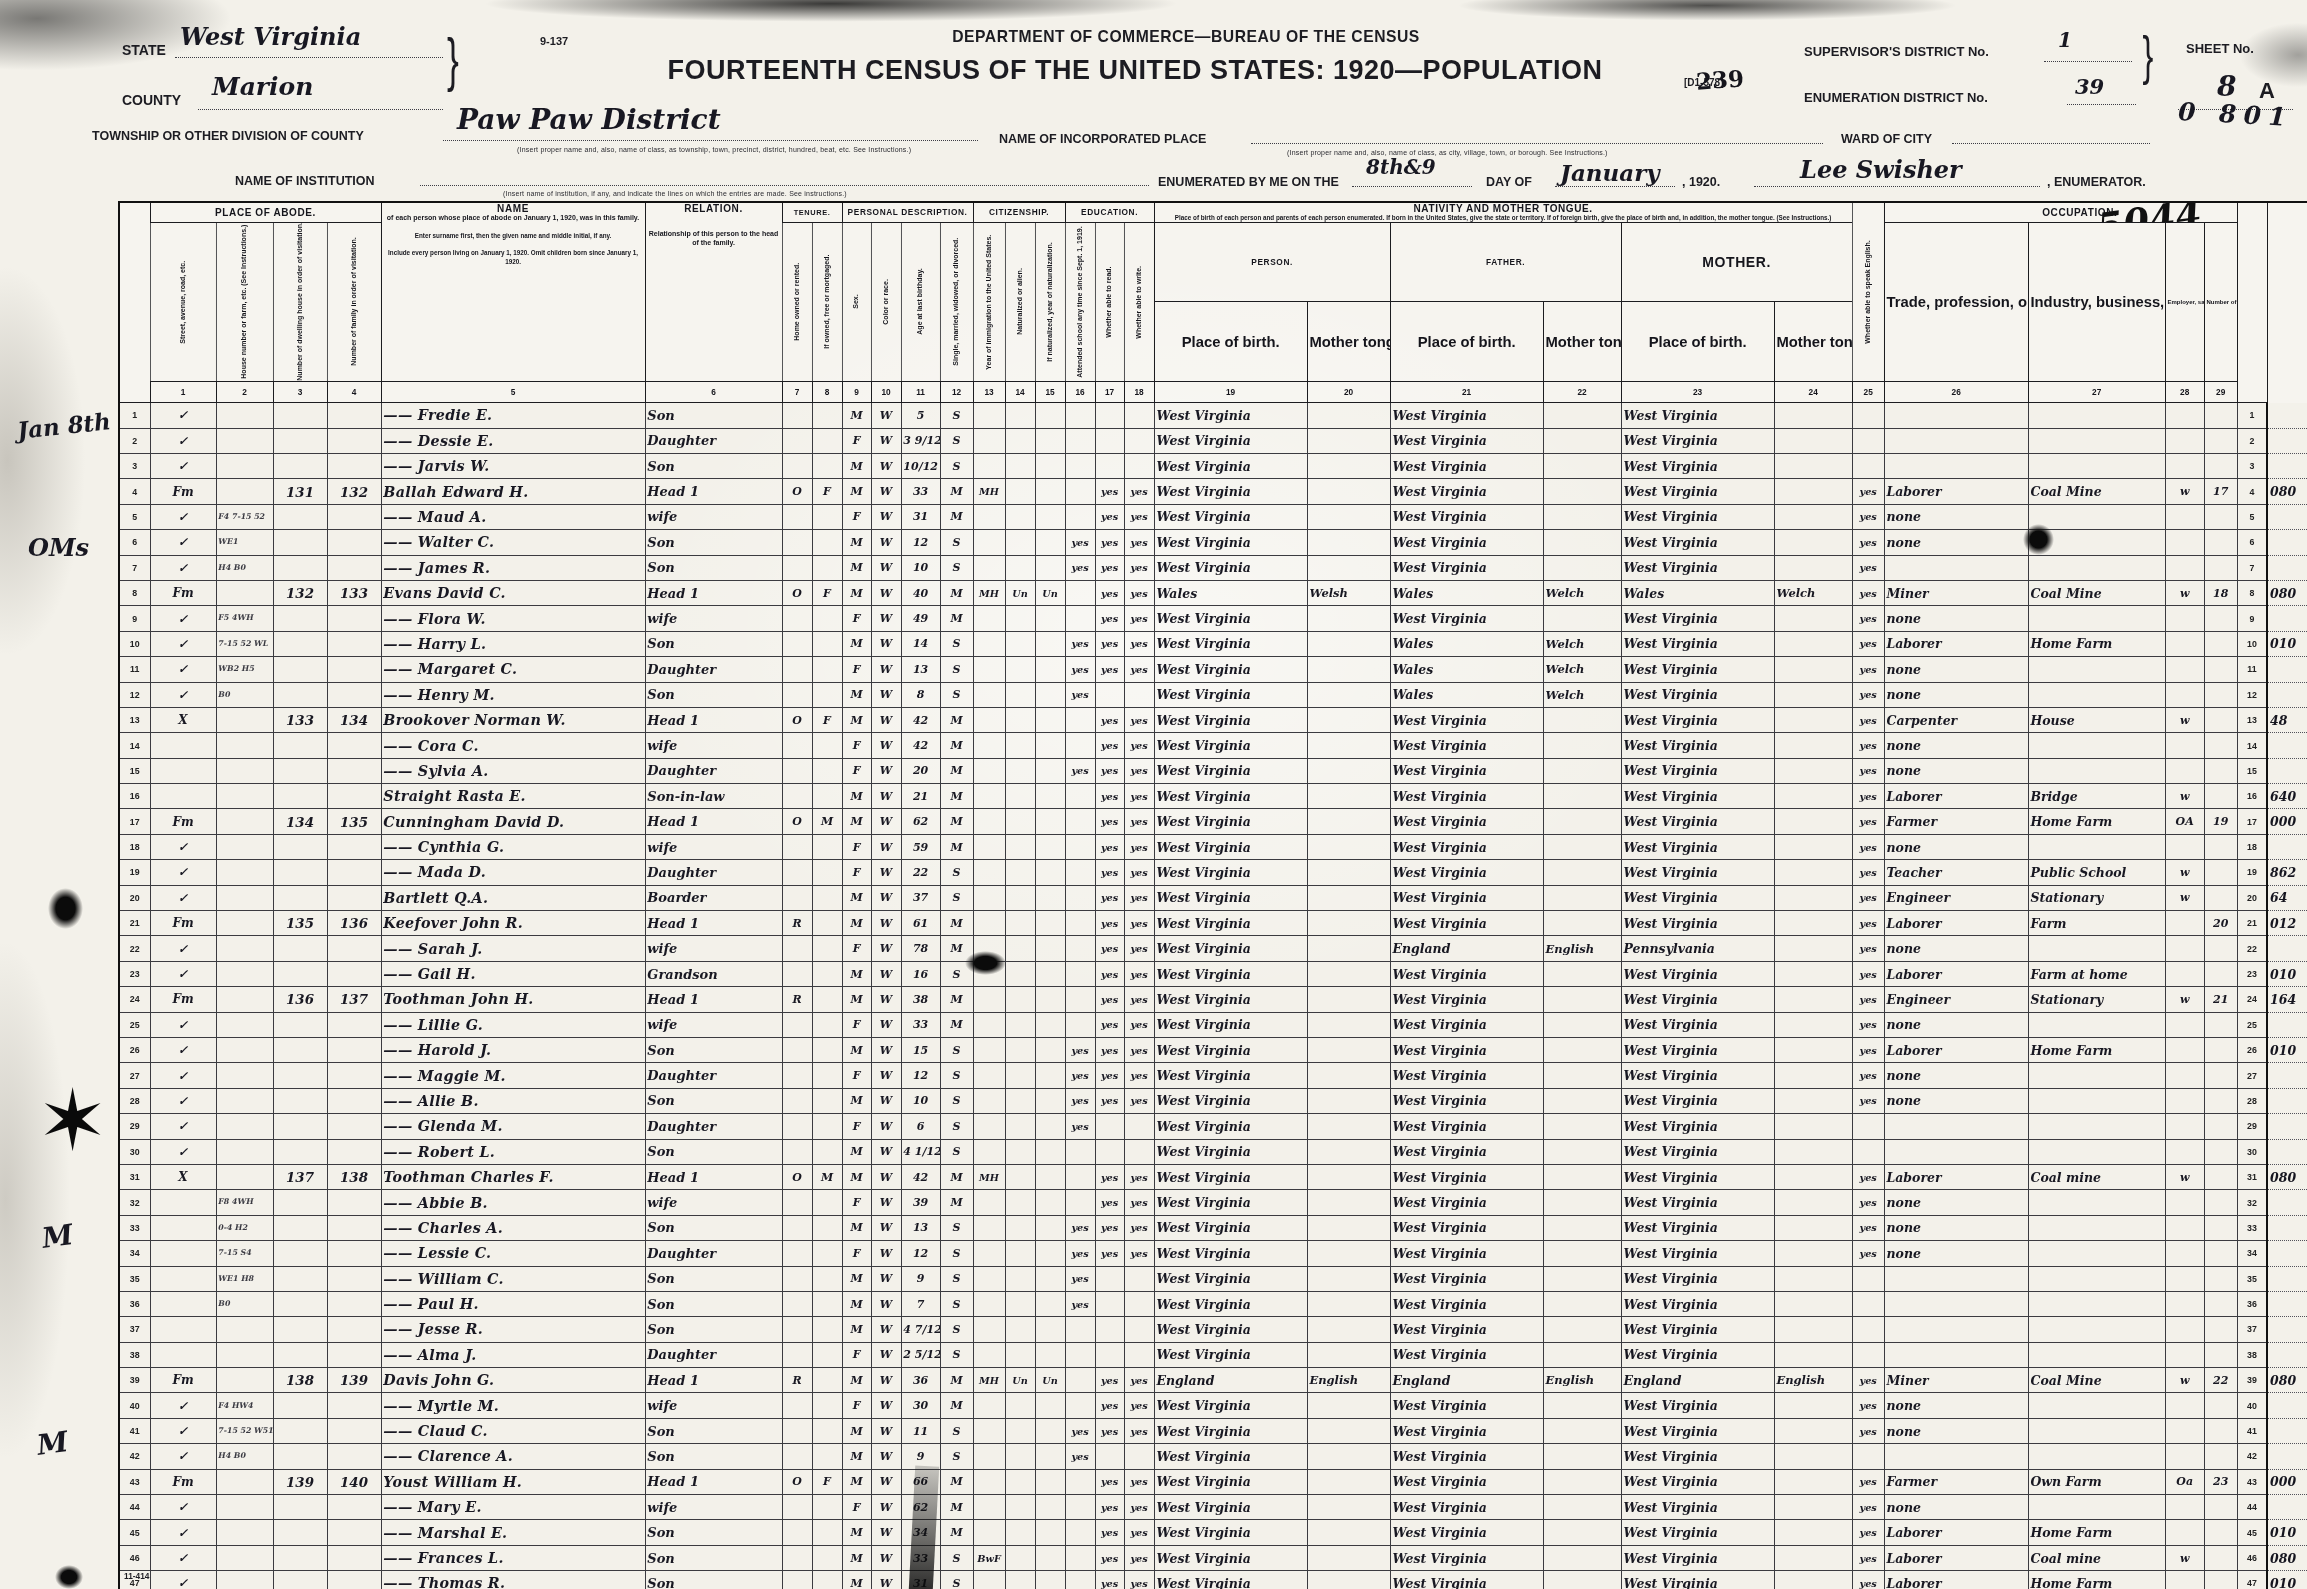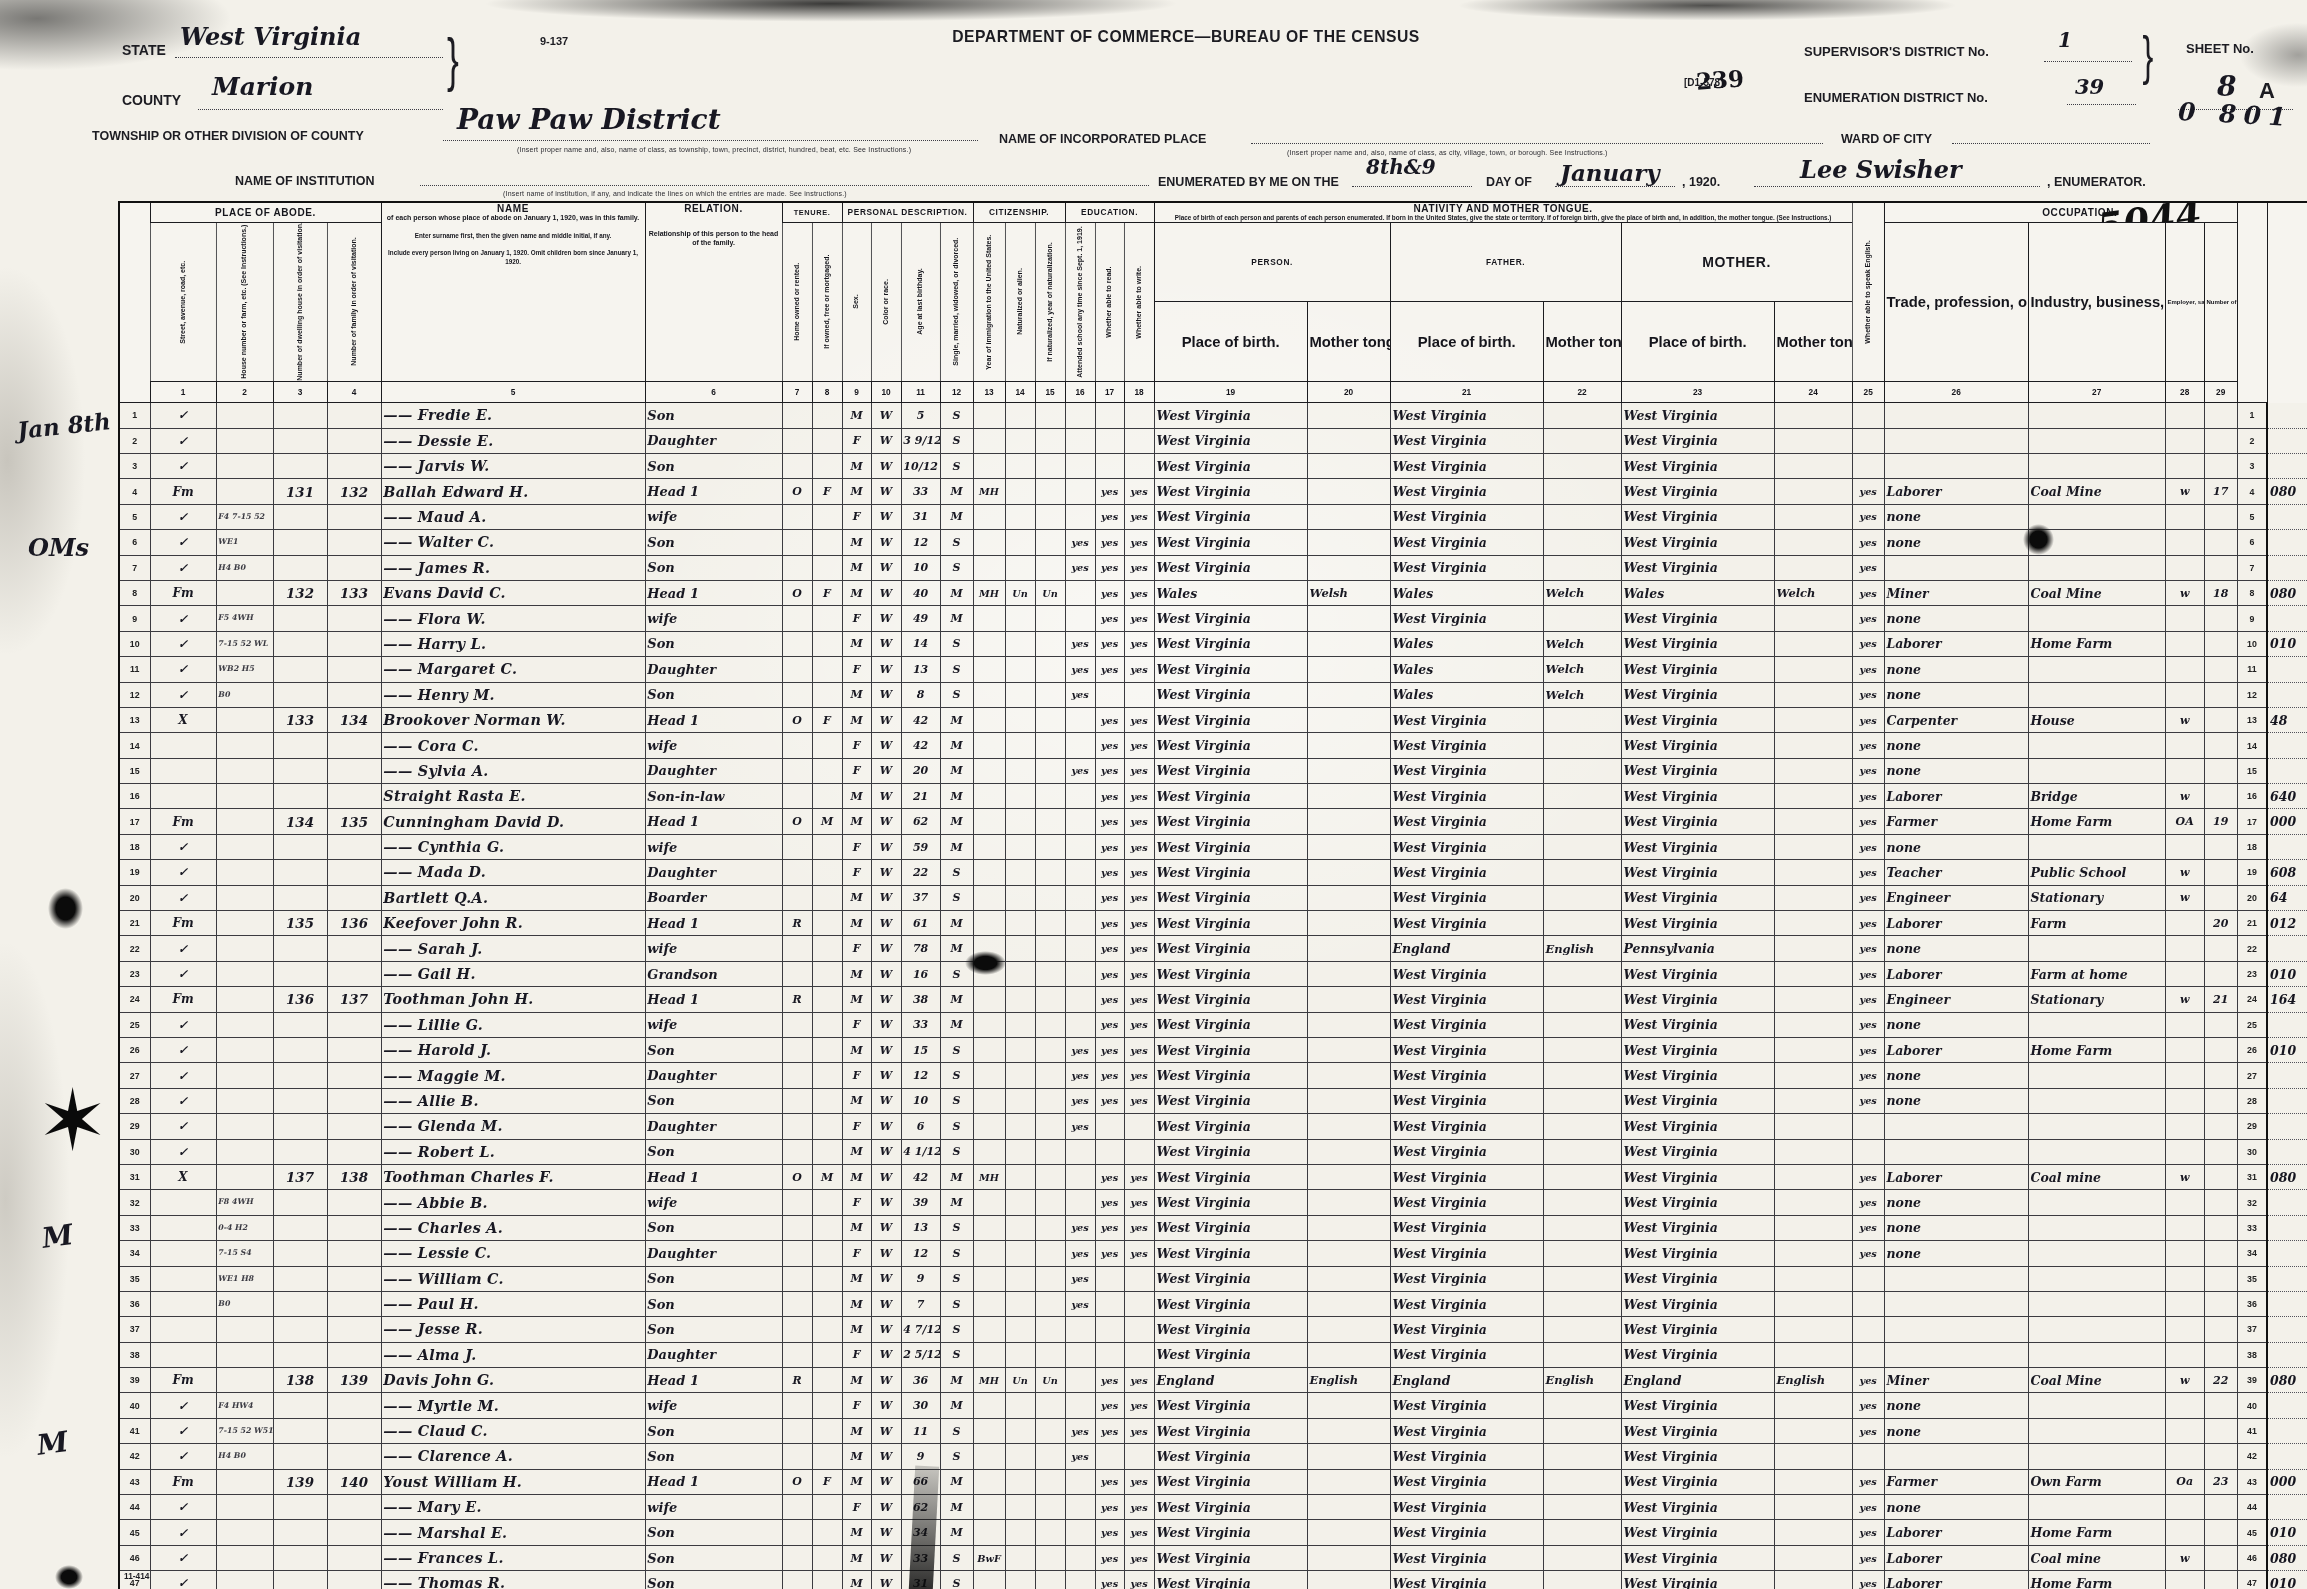--- a/index.html
+++ b/index.html
@@ -65,20 +65,21 @@
   <div class="abs hw" style="left:180px;top:22px;font-size:24px;">West Virginia</div>
   <div class="abs dots" style="left:175px;top:57px;width:268px;"></div>
   <div class="abs print" style="left:122px;top:92px;font-size:14px;font-weight:bold;">COUNTY</div>
   <div class="abs hw" style="left:212px;top:72px;font-size:25px;">Marion</div>
   <div class="abs dots" style="left:198px;top:109px;width:245px;"></div>
   <div class="abs print" style="left:443px;top:26px;font-size:59px;font-weight:200;transform:scaleX(.6);">}</div>
 
   <div class="abs print" style="left:540px;top:35px;font-size:11px;font-weight:bold;">9-137</div>
   <div class="abs print" style="left:1186px;top:28px;font-size:15.7px;font-weight:bold;transform:translateX(-50%);letter-spacing:0.5px;">DEPARTMENT OF COMMERCE—BUREAU OF THE CENSUS</div>
   <div class="abs print" style="left:1684px;top:30px;font-size:10px;font-weight:bold;margin-top:47px;">[D1-578]</div>
+  <div class="abs print" style="left:1135px;top:55px;font-size:27px;font-weight:bold;transform:translateX(-50%);letter-spacing:0.5px;">FOURTEENTH CENSUS OF THE UNITED STATES: 1920—POPULATION</div>
   <div class="abs stamp" style="left:1696px;top:66px;font-size:23px;transform:rotate(-4deg);">239</div>
 
   <div class="abs print" style="left:1804px;top:44px;font-size:13px;font-weight:bold;">SUPERVISOR'S DISTRICT No.</div>
   <div class="abs hw" style="left:2058px;top:28px;font-size:20px;">1</div>
   <div class="abs dots" style="left:2044px;top:61px;width:88px;"></div>
   <div class="abs print" style="left:1804px;top:90px;font-size:13px;font-weight:bold;">ENUMERATION DISTRICT No.</div>
   <div class="abs hw" style="left:2075px;top:74px;font-size:21px;">39</div>
   <div class="abs dots" style="left:2067px;top:104px;width:69px;"></div>
   <div class="abs print" style="left:2139px;top:24px;font-size:54px;font-weight:200;transform:scaleX(.6);">}</div>
   <div class="abs print" style="left:2186px;top:41px;font-size:13px;font-weight:bold;">SHEET No.</div>
@@ -885,21 +886,21 @@
           <td class="hw c-birth sb">West Virginia</td>
           <td class="hw c-tongue"></td>
           <td class="hw c-birth sb">West Virginia</td>
           <td class="hw c-tongue"></td>
           <td class="hw c-yes sb">yes</td>
           <td class="hw c-occ sb">Teacher</td>
           <td class="hw c-occ">Public School</td>
           <td class="hw c-sm">w</td>
           <td class="hw c-sm"></td>
           <td class="lnum lnumR">19</td>
-          <td class="hw code">608</td>
+          <td class="hw code">862</td>
         </tr>
         <tr>
           <td class="lnum">20</td>
           <td class="hw c-street sb">✓</td>
           <td class="hw c-pencil"></td>
           <td class="hw c-num"></td>
           <td class="hw c-num"></td>
           <td class="hw c-name sb">Bartlett Q.A.</td>
           <td class="hw c-rel sb">Boarder</td>
           <td class="hw c-sm sb"></td>

